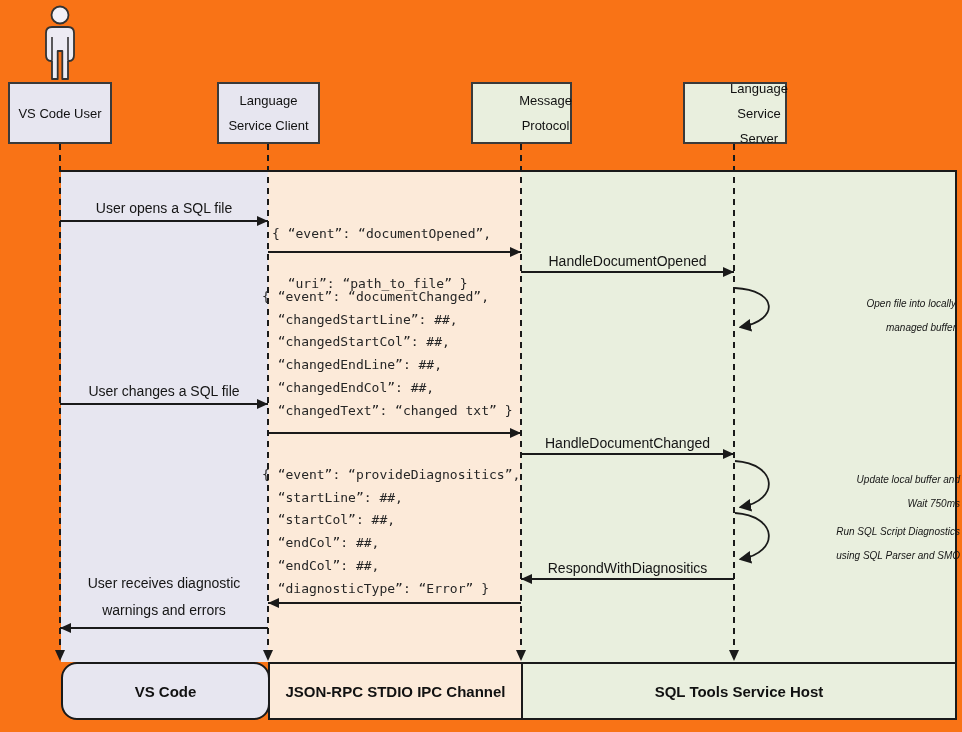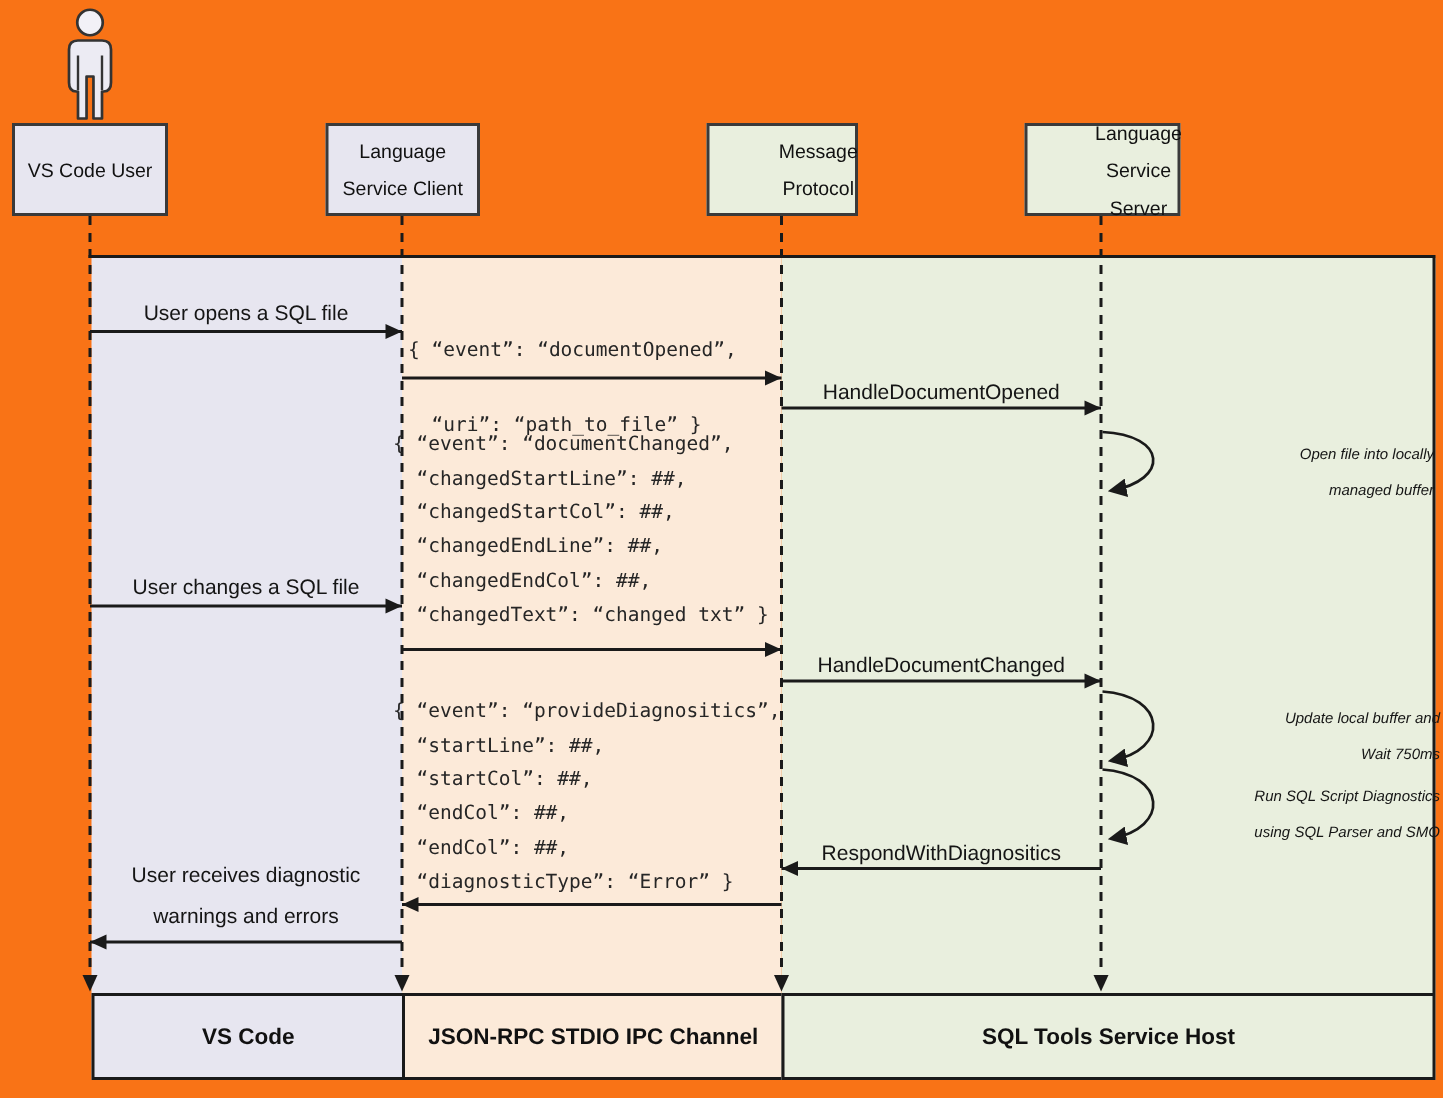--- a/index.html
+++ b/index.html
@@ -17,21 +17,21 @@
   .band.grn{left:521px;width:436px;background:var(--green);box-sizing:border-box;border-right:2px solid var(--line);}
   .topline{position:absolute;left:59px;top:170px;width:898px;height:2px;background:var(--line);}
 
   
   .hbox{position:absolute;top:82px;height:62px;box-sizing:border-box;border:2px solid var(--boxborder);
         display:flex;flex-direction:column;align-items:center;justify-content:center;
         font-size:13px;line-height:25px;text-align:center;}
   .hbox.lav{background:var(--lavender);} .hbox.grn{background:var(--green);padding-left:48px;}
   .fbox{position:absolute;top:662px;height:58px;box-sizing:border-box;border:2px solid var(--line);
         display:flex;align-items:center;justify-content:center;font-size:15px;font-weight:bold;}
-  .fbox.lav{background:var(--lavender);} .fbox.pea{background:var(--peach);} .fbox.grn{background:var(--green);}
+  .fbox.lav{background:var(--lavender);border-radius:16px;} .fbox.pea{background:var(--peach);} .fbox.grn{background:var(--green);}
 
   
   .lifeline{position:absolute;top:144px;height:508px;width:2px;
     background:repeating-linear-gradient(to bottom,var(--line) 0 6px,transparent 6px 11px);}
   .down-head{position:absolute;top:650px;width:0;height:0;
     border-left:5.5px solid transparent;border-right:5.5px solid transparent;border-top:11px solid var(--line);}
 
   
   .arrow{position:absolute;height:2px;background:var(--line);}
   .arrow .head{position:absolute;top:-4px;width:0;height:0;border-top:5px solid transparent;border-bottom:5px solid transparent;}

